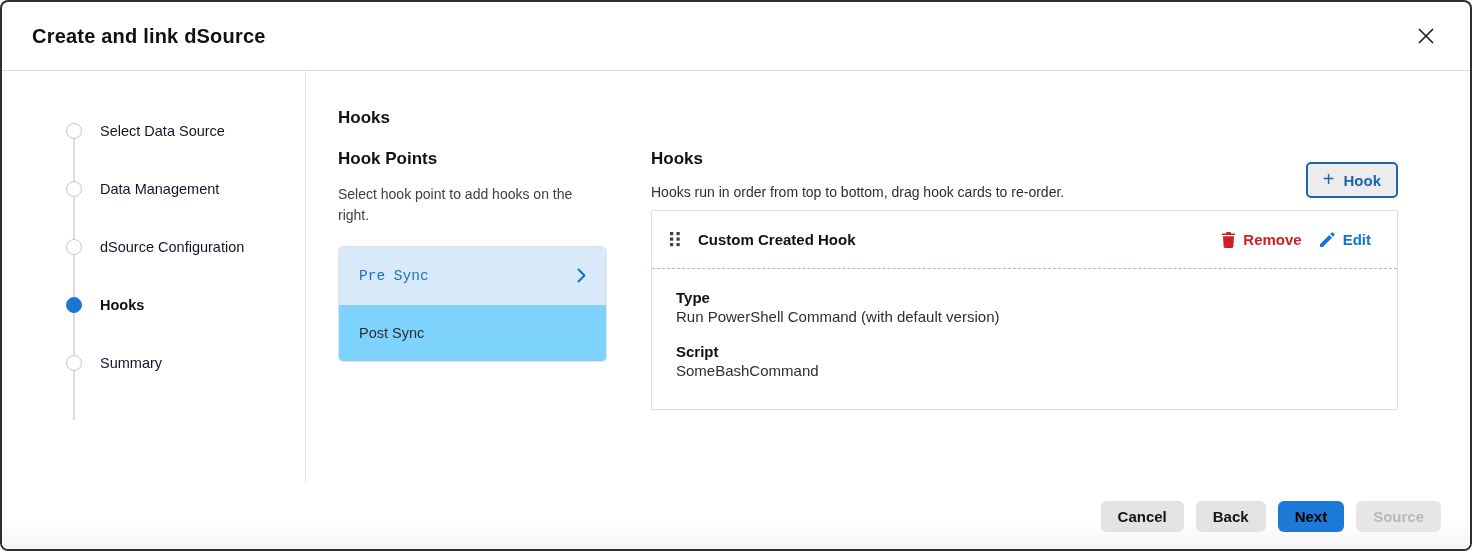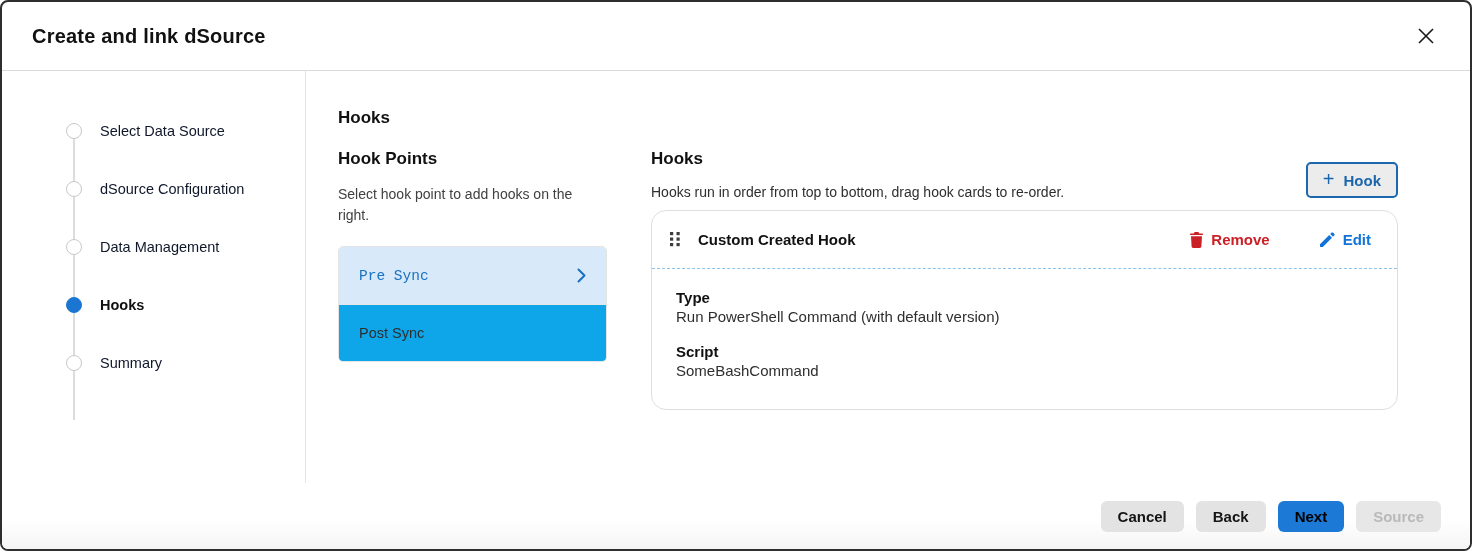--- a/index.html
+++ b/index.html
@@ -43,41 +43,41 @@
   .main { flex: 1; padding: 37px 72px 0 32px; }
   .main-heading { font-size: 17px; font-weight: 700; color: #111; margin: 0 0 21px; }
   .columns { display: flex; align-items: flex-start; }
 
   .col-left { flex: 0 0 269px; margin-right: 44px; }
   .section-heading { font-size: 17px; font-weight: 700; color: #111; margin: 0 0 15px; }
   .col-desc { font-size: 14px; color: #404040; line-height: 1.5; margin: 0 0 20px; }
   .hook-point-list { border: 1px solid #e3e3e3; border-radius: 5px; overflow: hidden; background: #fff; }
   .hook-point {
     height: 57px; display: flex; align-items: center; justify-content: space-between;
-    padding: 0 20px; font-size: 14.5px; color: #2e2e2e; cursor: pointer; background: #0ea5e9;
+    padding: 0 20px; font-size: 14.5px; color: #2e2e2e; cursor: pointer; background: #7dd3fc;
   }
   .hook-point + .hook-point { border-top: 1px solid #e6e6e6; }
   .hook-point.selected { background: #d8e9f9; color: #1a71c2; font-family: Liberation Mono, monospace; }
 
   .col-right { flex: 1; position: relative; }
   .panel-desc { font-size: 14px; color: #2e2e2e; margin: 0 0 8px; }
   .add-hook-btn {
     position: absolute; top: 13px; right: 0; height: 36px;
     display: flex; align-items: center; gap: 9px; padding: 0 15px;
     background: #ececec; border: 2px solid #1b66ad; border-radius: 5px;
     color: #1b66ad; font-size: 15px; font-weight: 700;
     font-family: "Liberation Sans", sans-serif; cursor: pointer;
   }
   .plus-glyph { font-size: 20px; font-weight: 400; line-height: 1; margin-top: -2px; }
 
-  .hook-card { border: 1px solid #dedede; border-radius: 15px; background: #fff; margin-top: 10px; }
+  .hook-card { border: 1px solid #dedede; border-radius: 1px; background: #fff; margin-top: 10px; }
   .card-header { display: flex; align-items: center; height: 57px; padding: 0 26px 0 16px; }
   .drag-handle { margin-right: 15px; display: flex; cursor: grab; padding: 2px; }
   .card-title { font-size: 15px; font-weight: 700; color: #111; }
-  .card-actions { margin-left: auto; display: flex; align-items: center; gap: 50px; }
+  .card-actions { margin-left: auto; display: flex; align-items: center; gap: 18px; }
   .action { display: flex; align-items: center; gap: 8px; font-size: 15px; font-weight: 700; cursor: pointer; background: none; border: none; font-family: "Liberation Sans", sans-serif; padding: 0; }
   .action.remove { color: #cc2027; }
   .action.edit { color: #1273d8; }
   .card-divider { border-bottom: 1px dashed #8fc2ea; }
   .card-body { padding: 20px 24px 30px; }
   .field-label { font-size: 15px; font-weight: 700; color: #111; margin: 0 0 2px; }
   .field-value { font-size: 15px; color: #2e2e2e; margin: 0 0 18px; }
   .field-value:last-child { margin-bottom: 0; }
 
   
@@ -115,25 +115,25 @@
 
     <div class="stepper">
       <div class="stepper-line"></div>
 
       <div class="step">
         <div class="step-circle"></div>
         <div class="step-label">Select Data Source</div>
       </div>
       <div class="step">
         <div class="step-circle"></div>
+        <div class="step-label">Data Management</div>
+      </div>
+      <div class="step">
+        <div class="step-circle"></div>
         <div class="step-label">dSource Configuration</div>
-      </div>
-      <div class="step">
-        <div class="step-circle"></div>
-        <div class="step-label">Data Management</div>
       </div>
       <div class="step active">
         <div class="step-circle"></div>
         <div class="step-label">Hooks</div>
       </div>
       <div class="step">
         <div class="step-circle"></div>
         <div class="step-label">Summary</div>
       </div>
     </div>

